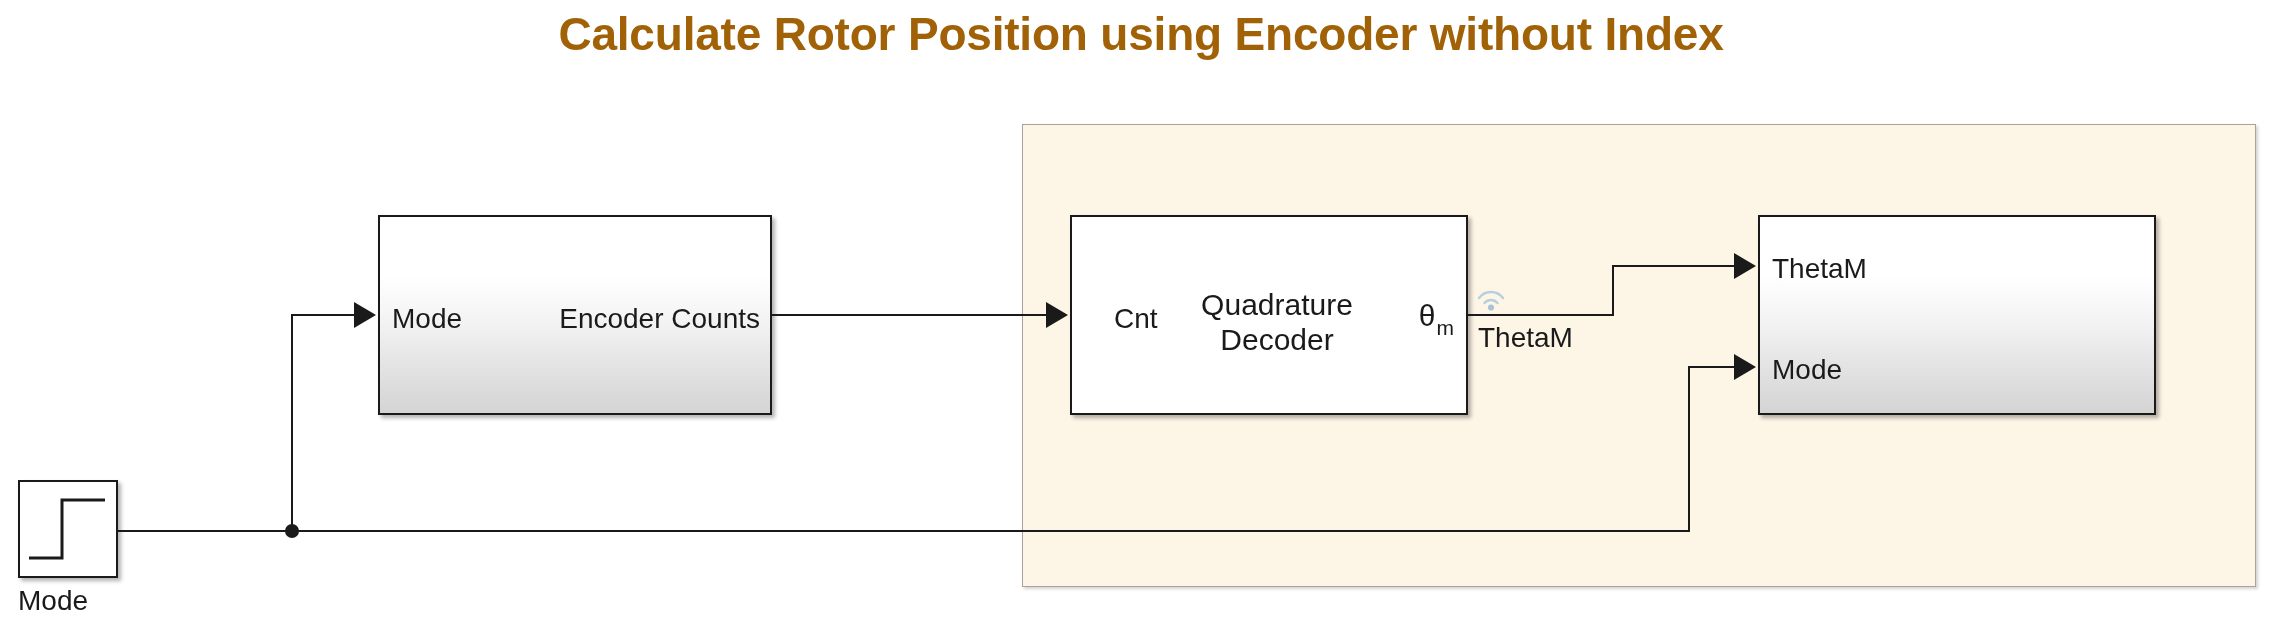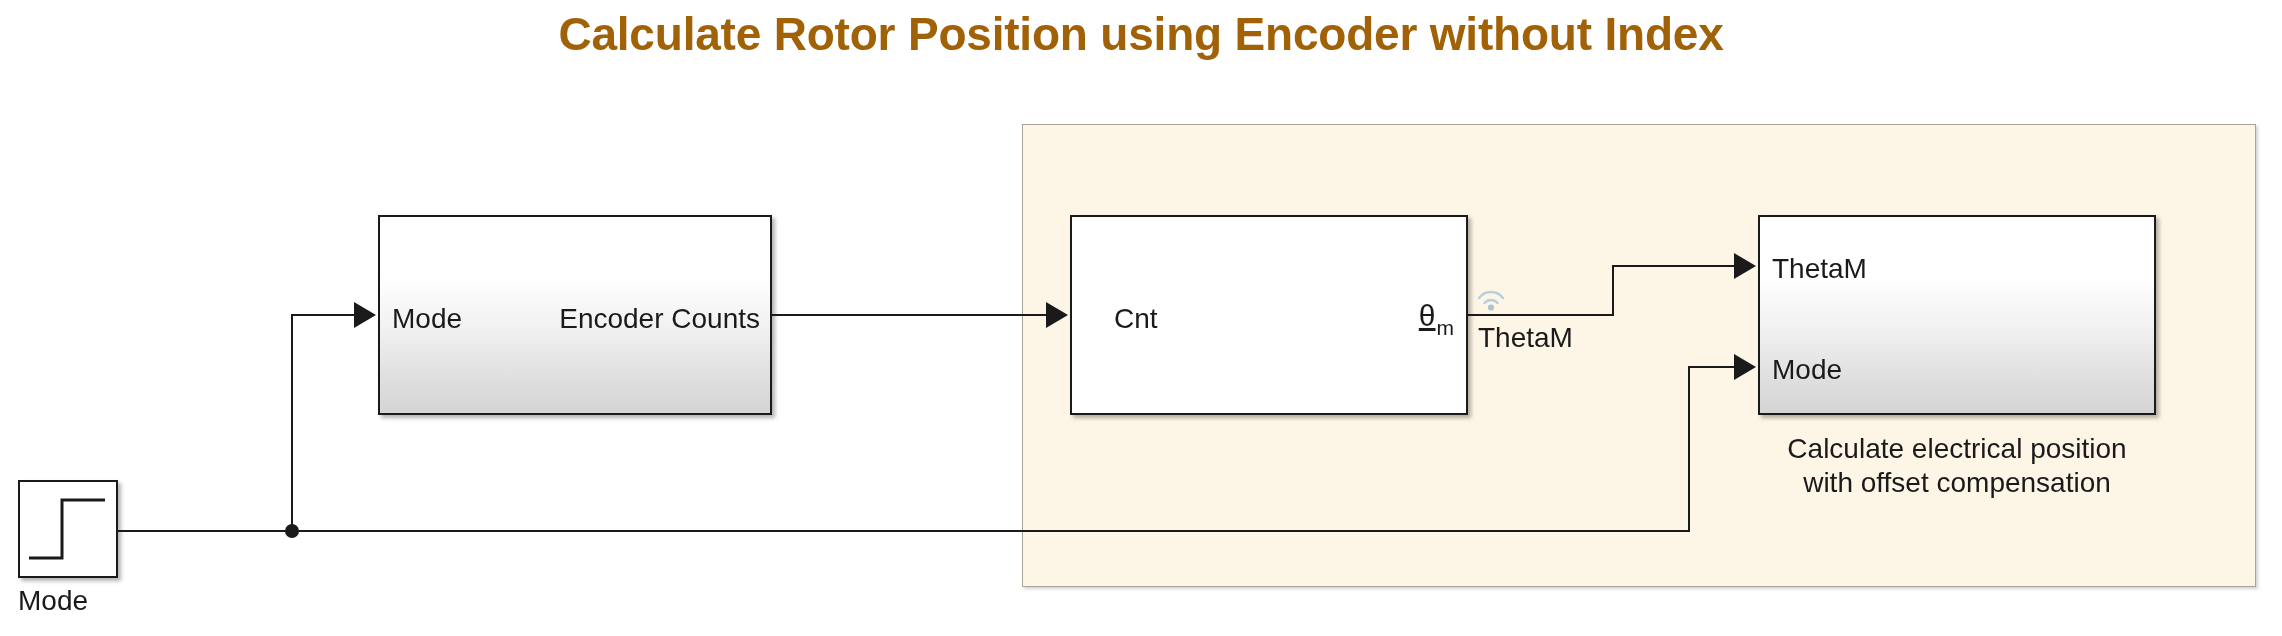--- a/index.html
+++ b/index.html
@@ -179,21 +179,23 @@
   <div class="block grad" style="left:378px; top:215px; width:394px; height:200px;">
     <span class="port-label" style="left:12px; top:88px;">Mode</span>
     <span class="port-label" style="right:10px; top:88px;">Encoder Counts</span>
   </div>
 
   <div class="wire-h" style="left:772px; top:314px; width:274px;"></div>
   <div class="arrow" style="left:1046px; top:302px;"></div>
 
   <div class="block plain" style="left:1070px; top:215px; width:398px; height:200px;">
     <span class="port-label" style="left:12px; top:88px;margin-left:30px;">Cnt</span>
-    <span class="theta-sym" style="right:12px; top:84px;text-decoration:underline;">
+    <span class="block-body-text" style="left:60px; top:70px; width:290px;">Quadrature
+Decoder</span>
+    <span class="theta-sym" style="right:12px; top:84px;">
       <span>θ</span><span class="sub">m</span>
     </span>
   </div>
 
   <div class="logging-icon" style="left:1476px; top:288px;">
     <svg width="30" height="24" viewBox="0 0 30 24">
       <path d="M3,10 A15,15 0 0 1 27,10" fill="none" stroke="#b9cfdd" stroke-width="2.4" stroke-linecap="round"></path>
       <path d="M8.5,15 A8.5,8.5 0 0 1 21.5,15" fill="none" stroke="#b9cfdd" stroke-width="2.4" stroke-linecap="round"></path>
       <circle cx="15" cy="19.5" r="3.1" fill="#a8c4d8"></circle>
     </svg>
@@ -206,16 +208,14 @@
   <div class="signal-label" style="left:1478px; top:322px;">ThetaM</div>
 
   <div class="wire-v" style="left:1688px; top:366px; height:166px;"></div>
   <div class="wire-h" style="left:1688px; top:366px; width:48px;"></div>
   <div class="arrow" style="left:1734px; top:354px;"></div>
 
   <div class="block grad" style="left:1758px; top:215px; width:398px; height:200px;">
     <span class="port-label" style="left:12px; top:38px;">ThetaM</span>
     <span class="port-label" style="left:12px; top:139px;">Mode</span>
   </div>
-  <div class="block-caption" style="left:1738px; top:432px; width:438px;">Calculate electrical position
-with offset compensation</div>
 
 </div>
 
 </body></html>

